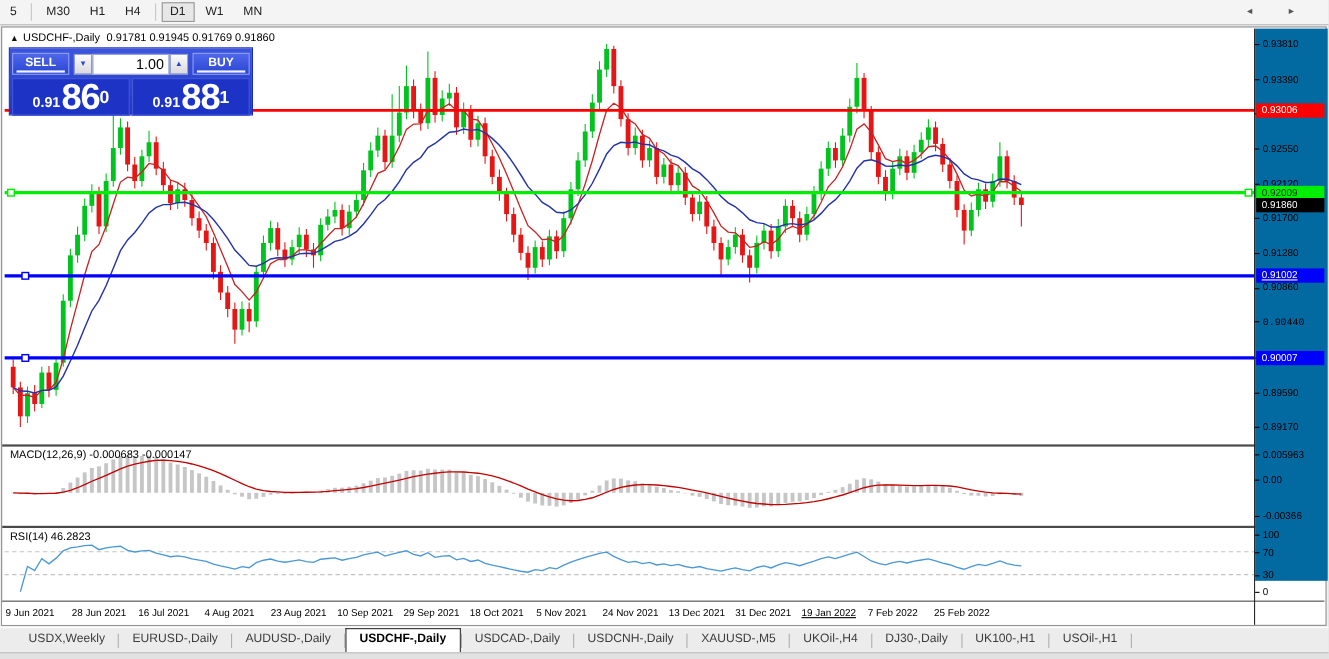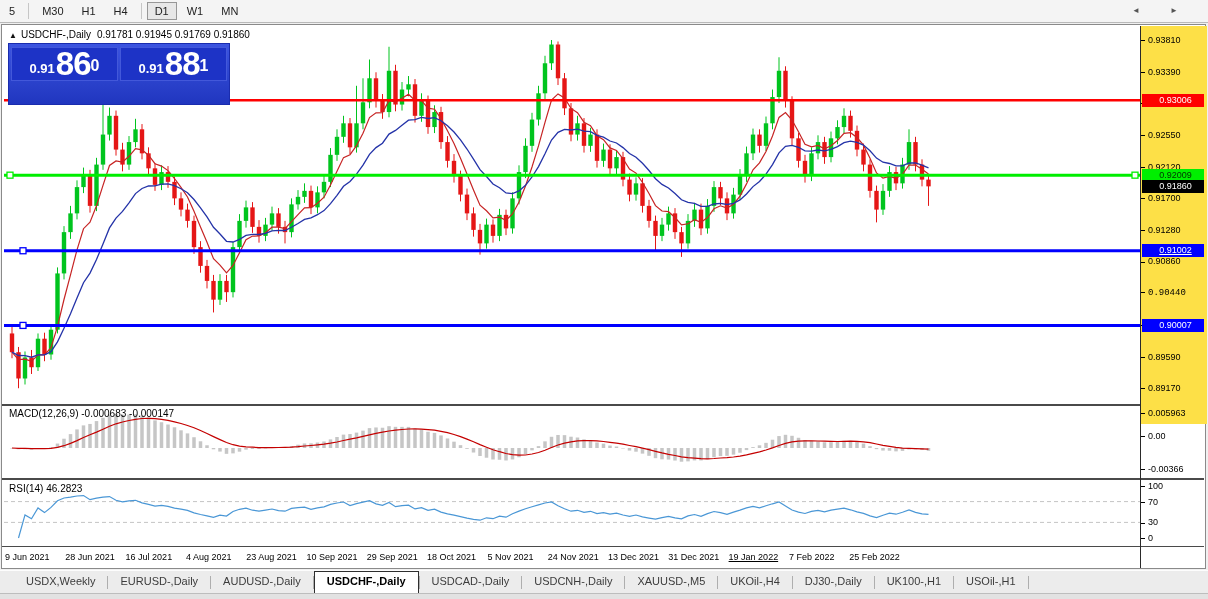--- a/index.html
+++ b/index.html
@@ -43,21 +43,21 @@
   .price-box + .price-box{margin-left:2px;}
   .pb-small{font-size:13px;font-weight:700;line-height:20px;margin-right:1px;}
   .pb-big{font-size:33px;font-weight:700;line-height:30px;letter-spacing:-1px;}
   .pb-sup{font-size:16px;font-weight:700;line-height:36px;align-self:flex-start;}
 
   
   .panel-svg{position:absolute;left:4px;}
   .ind-label{position:absolute;left:9px;font-size:10px;color:#000;z-index:8;white-space:nowrap;}
 
   
-  .axis-area{position:absolute;left:1141px;top:26px;width:66px;height:398px;background:#fde047;z-index:5;text-align:center;}
+  .axis-area{position:absolute;left:1141px;top:26px;width:66px;height:502px;background:#0369a1;z-index:5;}
   .tick{position:absolute;left:0;height:12px;font-size:9px;color:#000;line-height:12px;white-space:nowrap;}
   .tick .dash{display:inline-block;width:4px;height:1px;background:#000;vertical-align:middle;margin-right:3px;}
   .price-label{position:absolute;left:1px;width:62px;height:13px;font-size:9px;line-height:13px;
                padding-left:5px;z-index:9;}
 
   
   .date-axis{position:absolute;left:2px;top:548px;width:1138px;height:20px;background:#fff;z-index:4;}
   .date-label{position:absolute;top:4px;font-size:9px;color:#000;white-space:nowrap;}
 
   
@@ -86,20 +86,29 @@
       <div class="tf-btn">MN</div>
     </div>
 
   <div class="win-frame"></div>
 
   <div class="chart-title">
     <span class="tri">▲</span><span class="sym">USDCHF-,Daily</span><span>0.91781 0.91945 0.91769 0.91860</span>
   </div>
 
   <div class="trade-widget">
+    <div class="tw-row1">
+      <div class="tw-btn">SELL</div>
+      <div class="gap"></div>
+      <div class="spin-btn">▼</div>
+      <input class="vol-input" value="1.00" style="">
+      <div class="spin-btn">▲</div>
+      <div class="gap"></div>
+      <div class="tw-btn">BUY</div>
+    </div>
     <div class="tw-row2">
       <div class="price-box">
         <span class="pb-small">0.91</span>
         <span class="pb-big">86</span>
         <span class="pb-sup">0</span>
       </div>
       <div class="price-box">
         <span class="pb-small">0.91</span>
         <span class="pb-big">88</span>
         <span class="pb-sup">1</span>

